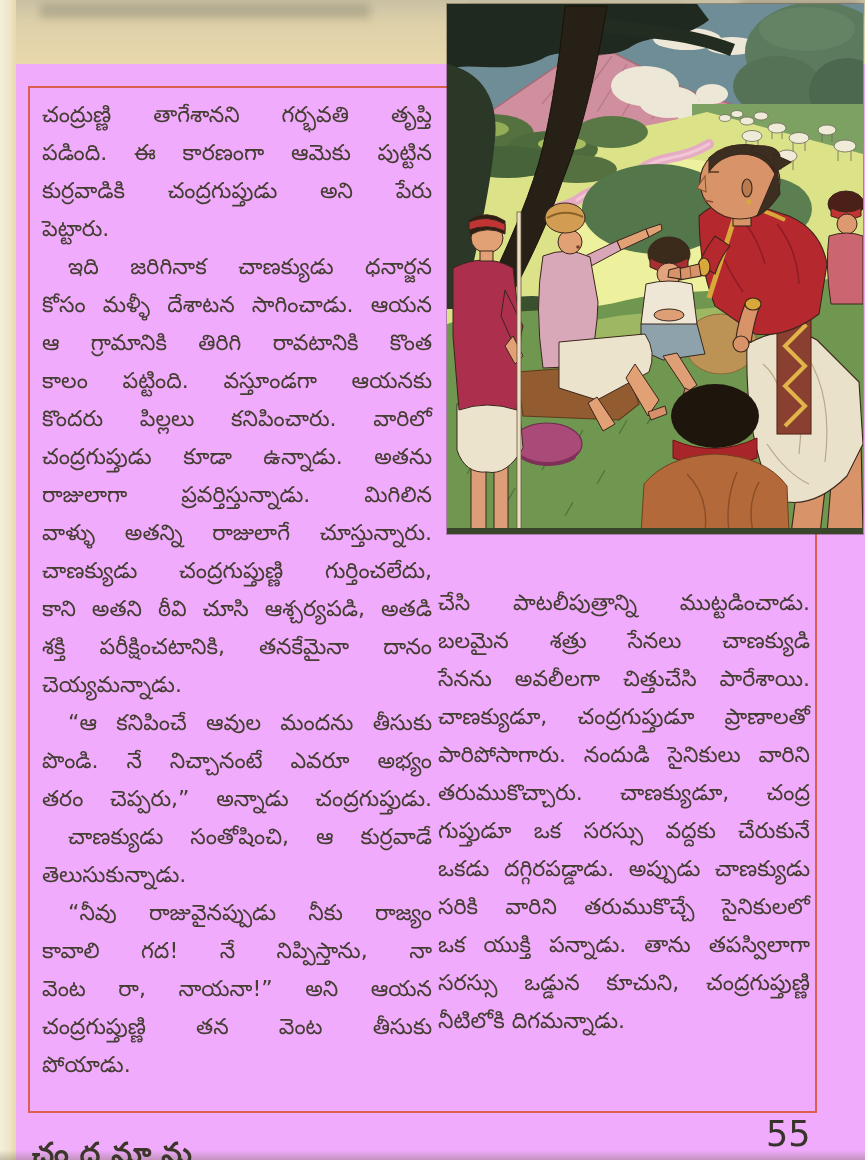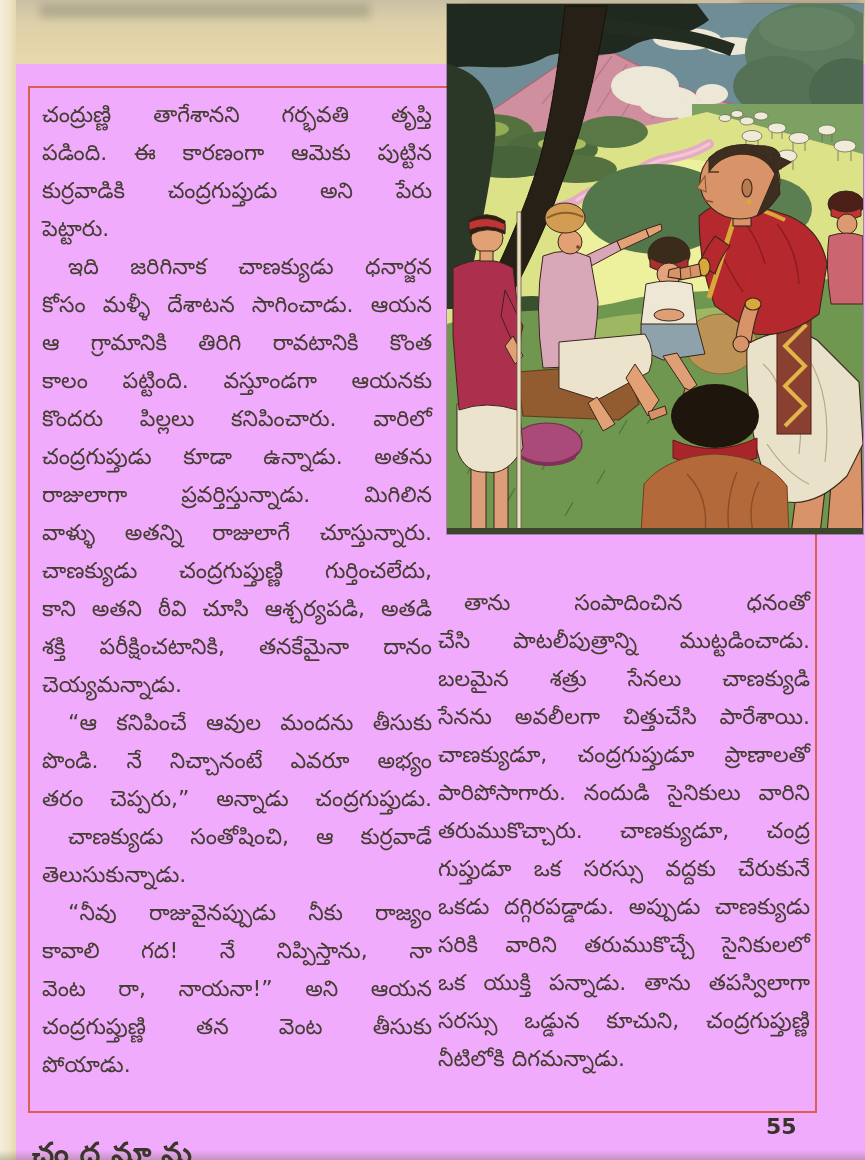--- a/index.html
+++ b/index.html
@@ -40,21 +40,21 @@
     position:absolute;left:447px;top:4px;width:416px;height:530px;z-index:5;
     box-shadow:0 0 0 1px rgba(40,40,30,.35);
   }
   .illustration svg{display:block;width:100%;height:100%;}
   .footer-title{
     position:absolute;left:32px;top:1136px;z-index:4;
     font-size:29px;color:#3b352a;letter-spacing:11px;font-weight:bold;
   }
   .page-number{
     position:absolute;left:766px;top:1114px;z-index:4;
-    font-size:22px;color:#38332a;font-weight:bold;
+    font-size:35px;color:#38332a;font-weight:normal;
   }
 </style>
 </head>
 <body>
 
 <div class="page">
 
   <div class="scan-top"></div>
   <div class="scan-smudge sm1"></div>
   <div class="scan-smudge sm2"></div>
@@ -87,21 +87,20 @@
     <div class="tl jl ind">చాణక్యుడు సంతోషించి, ఆ కుర్రవాడే</div>
     <div class="tl last">తెలుసుకున్నాడు.</div>
     <div class="tl jl ind">“నీవు రాజువైనప్పుడు నీకు రాజ్యం</div>
     <div class="tl jl">కావాలి గద! నే నిప్పిస్తాను, నా</div>
     <div class="tl jl">వెంట రా, నాయనా!” అని ఆయన</div>
     <div class="tl jl">చంద్రగుప్తుణ్ణి తన వెంట తీసుకు</div>
     <div class="tl last">పోయాడు.</div>
   </div>
 
   <div class="col col-right">
-    <div class="tl jl ind">తాను సంపాదించిన ధనంతో</div>
     <div class="tl jl">చేసి పాటలీపుత్రాన్ని ముట్టడించాడు.</div>
     <div class="tl jl">బలమైన శత్రు సేనలు చాణక్యుడి</div>
     <div class="tl jl">సేనను అవలీలగా చిత్తుచేసి పారేశాయి.</div>
     <div class="tl jl">చాణక్యుడూ, చంద్రగుప్తుడూ ప్రాణాలతో</div>
     <div class="tl jl">పారిపోసాగారు. నందుడి సైనికులు వారిని</div>
     <div class="tl jl">తరుముకొచ్చారు. చాణక్యుడూ, చంద్ర</div>
     <div class="tl jl">గుప్తుడూ ఒక సరస్సు వద్దకు చేరుకునే</div>
     <div class="tl jl">ఒకడు దగ్గిరపడ్డాడు. అప్పుడు చాణక్యుడు</div>
     <div class="tl jl">సరికి వారిని తరుముకొచ్చే సైనికులలో</div>
     <div class="tl jl">ఒక యుక్తి పన్నాడు. తాను తపస్విలాగా</div>

